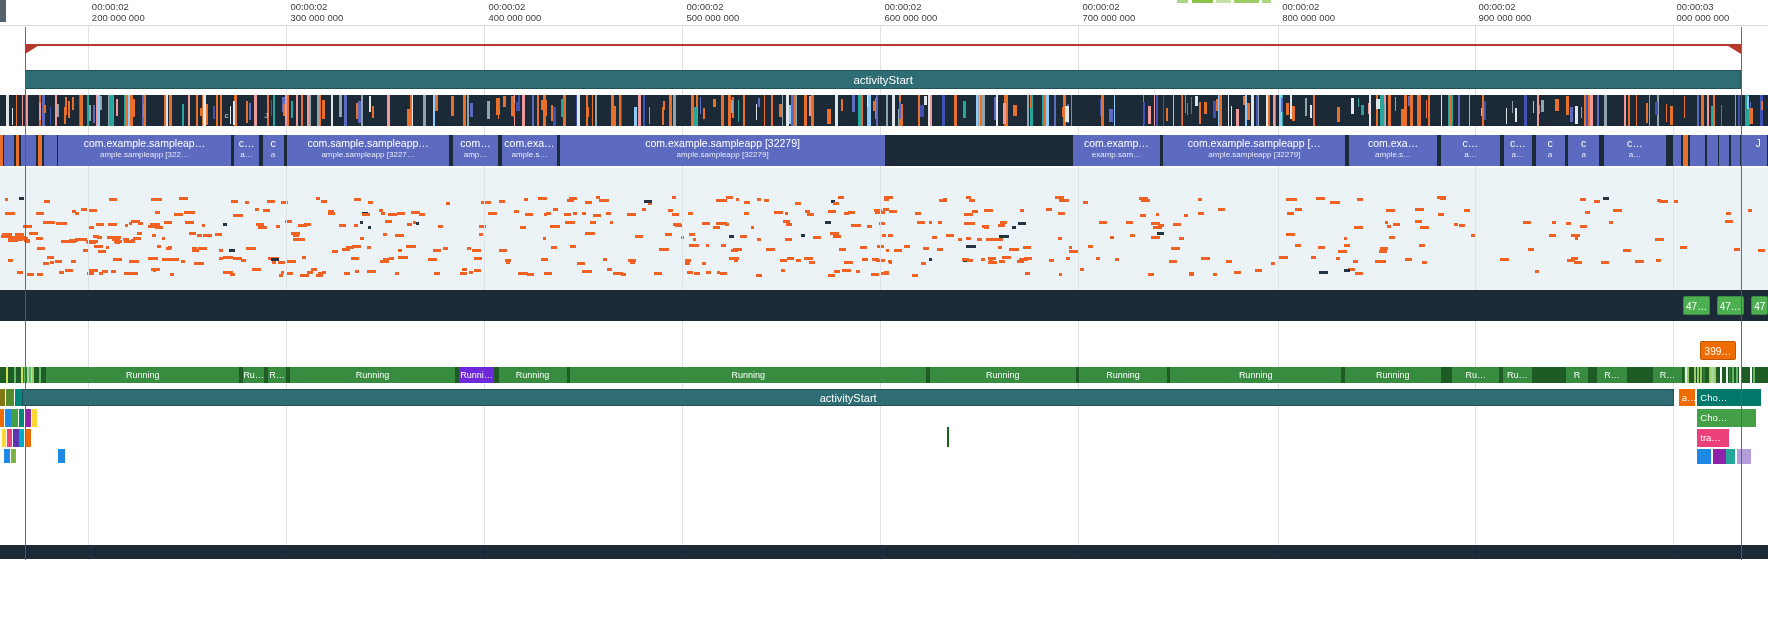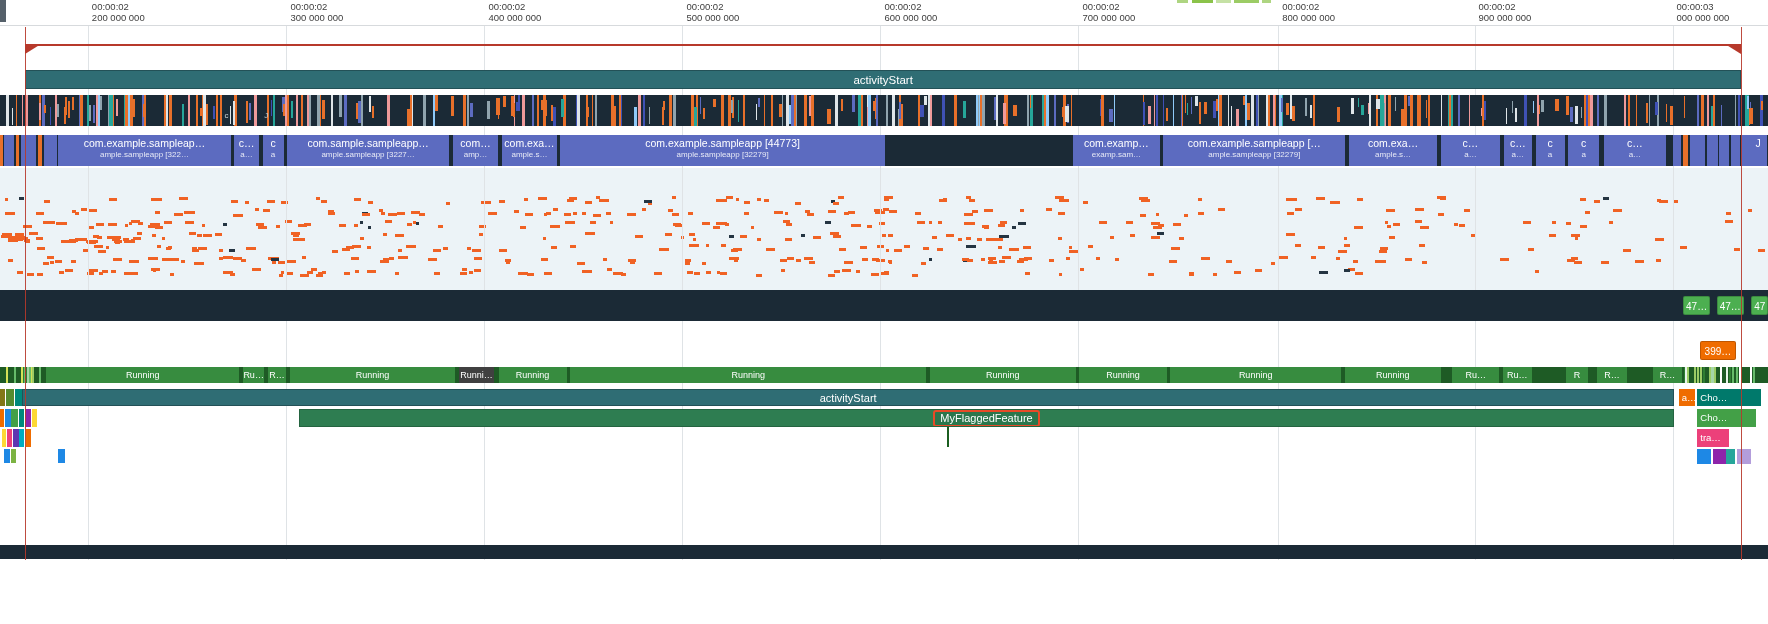--- a/index.html
+++ b/index.html
@@ -446,21 +446,21 @@
       </div>
       <div style="position: absolute; left: 25.6%; width: calc(2.65% - 1px); top: 0px; height: 100%; background: rgb(92, 107, 192); overflow: hidden; text-align: center; color: rgb(255, 255, 255);">
         <div style="font-size: 10.5px; line-height: 13px; margin-top: 2px; white-space: nowrap;">com…</div>
         <div style="font-size: 8px; line-height: 9px; opacity: 0.85; white-space: nowrap;">amp…</div>
       </div>
       <div style="position: absolute; left: 28.4%; width: calc(3.15% - 1px); top: 0px; height: 100%; background: rgb(92, 107, 192); overflow: hidden; text-align: center; color: rgb(255, 255, 255);">
         <div style="font-size: 10.5px; line-height: 13px; margin-top: 2px; white-space: nowrap;">com.exa…</div>
         <div style="font-size: 8px; line-height: 9px; opacity: 0.85; white-space: nowrap;">ample.s…</div>
       </div>
       <div style="position: absolute; left: 31.7%; width: calc(18.4% - 1px); top: 0px; height: 100%; background: rgb(92, 107, 192); overflow: hidden; text-align: center; color: rgb(255, 255, 255);">
-        <div style="font-size: 10.5px; line-height: 13px; margin-top: 2px; white-space: nowrap;">com.example.sampleapp [44773]</div>
+        <div style="font-size: 10.5px; line-height: 13px; margin-top: 2px; white-space: nowrap;">com.example.sampleapp [32279]</div>
         <div style="font-size: 8px; line-height: 9px; opacity: 0.85; white-space: nowrap;">ample.sampleapp [32279]</div>
       </div>
       <div style="position: absolute; left: 60.7%; width: calc(4.95% - 1px); top: 0px; height: 100%; background: rgb(92, 107, 192); overflow: hidden; text-align: center; color: rgb(255, 255, 255);">
         <div style="font-size: 10.5px; line-height: 13px; margin-top: 2px; white-space: nowrap;">com.examp…</div>
         <div style="font-size: 8px; line-height: 9px; opacity: 0.85; white-space: nowrap;">examp.sam…</div>
       </div>
       <div style="position: absolute; left: 65.8%; width: calc(10.35% - 1px); top: 0px; height: 100%; background: rgb(92, 107, 192); overflow: hidden; text-align: center; color: rgb(255, 255, 255);">
         <div style="font-size: 10.5px; line-height: 13px; margin-top: 2px; white-space: nowrap;">com.example.sampleapp […</div>
         <div style="font-size: 8px; line-height: 9px; opacity: 0.85; white-space: nowrap;">ample.sampleapp [32279]</div>
       </div>
@@ -1042,21 +1042,21 @@
       <div style="position: absolute; left: 1.0378%; top: 68.0202px; width: 6.47649px; height: 3px; background: rgb(240, 98, 36);"></div>
     </div>
 
   <div id="navy2" style="background: rgb(27, 42, 54);"></div>
 
   <div id="running-track" style="background: rgb(30, 91, 37);">
       <div style="position: absolute; left: 2.6%; width: calc(11% - 1px); top: 0px; height: 100%; background: rgb(55, 140, 63); color: rgb(255, 255, 255); font-size: 9px; line-height: 16px; text-align: center; overflow: hidden; white-space: nowrap;">Running</div>
       <div style="position: absolute; left: 13.75%; width: calc(1.25% - 1px); top: 0px; height: 100%; background: rgb(55, 140, 63); color: rgb(255, 255, 255); font-size: 9px; line-height: 16px; text-align: center; overflow: hidden; white-space: nowrap;">Ru…</div>
       <div style="position: absolute; left: 15.15%; width: calc(1.1% - 1px); top: 0px; height: 100%; background: rgb(55, 140, 63); color: rgb(255, 255, 255); font-size: 9px; line-height: 16px; text-align: center; overflow: hidden; white-space: nowrap;">R…</div>
       <div style="position: absolute; left: 16.4%; width: calc(9.4% - 1px); top: 0px; height: 100%; background: rgb(55, 140, 63); color: rgb(255, 255, 255); font-size: 9px; line-height: 16px; text-align: center; overflow: hidden; white-space: nowrap;">Running</div>
-      <div style="position: absolute; left: 25.95%; width: calc(2.05% - 1px); top: 0px; height: 100%; background: #404040; color: rgb(255, 255, 255); font-size: 9px; line-height: 16px; text-align: center; overflow: hidden; white-space: nowrap;">Runni…</div>
+      <div style="position: absolute; left: 25.95%; width: calc(2.05% - 1px); top: 0px; height: 100%; background: #6d28d9; color: rgb(255, 255, 255); font-size: 9px; line-height: 16px; text-align: center; overflow: hidden; white-space: nowrap;">Runni…</div>
       <div style="position: absolute; left: 28.2%; width: calc(3.9% - 1px); top: 0px; height: 100%; background: rgb(55, 140, 63); color: rgb(255, 255, 255); font-size: 9px; line-height: 16px; text-align: center; overflow: hidden; white-space: nowrap;">Running</div>
       <div style="position: absolute; left: 32.25%; width: calc(20.2% - 1px); top: 0px; height: 100%; background: rgb(55, 140, 63); color: rgb(255, 255, 255); font-size: 9px; line-height: 16px; text-align: center; overflow: hidden; white-space: nowrap;">Running</div>
       <div style="position: absolute; left: 52.6%; width: calc(8.3% - 1px); top: 0px; height: 100%; background: rgb(55, 140, 63); color: rgb(255, 255, 255); font-size: 9px; line-height: 16px; text-align: center; overflow: hidden; white-space: nowrap;">Running</div>
       <div style="position: absolute; left: 61.05%; width: calc(5% - 1px); top: 0px; height: 100%; background: rgb(55, 140, 63); color: rgb(255, 255, 255); font-size: 9px; line-height: 16px; text-align: center; overflow: hidden; white-space: nowrap;">Running</div>
       <div style="position: absolute; left: 66.2%; width: calc(9.7% - 1px); top: 0px; height: 100%; background: rgb(55, 140, 63); color: rgb(255, 255, 255); font-size: 9px; line-height: 16px; text-align: center; overflow: hidden; white-space: nowrap;">Running</div>
       <div style="position: absolute; left: 76.05%; width: calc(5.5% - 1px); top: 0px; height: 100%; background: rgb(55, 140, 63); color: rgb(255, 255, 255); font-size: 9px; line-height: 16px; text-align: center; overflow: hidden; white-space: nowrap;">Running</div>
       <div style="position: absolute; left: 82.15%; width: calc(2.7% - 1px); top: 0px; height: 100%; background: rgb(55, 140, 63); color: rgb(255, 255, 255); font-size: 9px; line-height: 16px; text-align: center; overflow: hidden; white-space: nowrap;">Ru…</div>
       <div style="position: absolute; left: 85%; width: calc(1.7% - 1px); top: 0px; height: 100%; background: rgb(55, 140, 63); color: rgb(255, 255, 255); font-size: 9px; line-height: 16px; text-align: center; overflow: hidden; white-space: nowrap;">Ru…</div>
       <div style="position: absolute; left: 88.55%; width: calc(1.35% - 1px); top: 0px; height: 100%; background: rgb(55, 140, 63); color: rgb(255, 255, 255); font-size: 9px; line-height: 16px; text-align: center; overflow: hidden; white-space: nowrap;">R</div>
       <div style="position: absolute; left: 90.3%; width: calc(1.8% - 1px); top: 0px; height: 100%; background: rgb(55, 140, 63); color: rgb(255, 255, 255); font-size: 9px; line-height: 16px; text-align: center; overflow: hidden; white-space: nowrap;">R…</div>
@@ -1096,23 +1096,20 @@
       <div style="position: absolute; left: 95.3211%; top: 0px; width: 2px; height: 100%; background: rgb(232, 245, 233);"></div>
       <div style="position: absolute; left: 97.9568%; top: 0px; width: 2px; height: 100%; background: rgb(102, 187, 106);"></div>
       <div style="position: absolute; left: 96.8494%; top: 0px; width: 2px; height: 100%; background: rgb(165, 214, 167);"></div>
       <div style="position: absolute; left: 97.7802%; top: 0px; width: 2px; height: 100%; background: rgb(46, 125, 50);"></div>
     </div>
 
   <div id="activity-bottom" class="bar" style="background: rgb(47, 109, 116); left: 1.25%; width: 93.45%;">
     <span>activityStart</span>
   </div>
 
-  <div id="flag-bar" class="bar" style="background: rgb(46, 125, 81); left: 16.9%; width: 77.8%;">
-    <span id="flag-box">MyFlaggedFeature</span>
-  </div>
 
   <div id="flag-marker" style="left: 53.55%;"></div>
 
   <div id="footer-band" style="background: rgb(27, 42, 54);"></div>
 <div style="position: absolute; left: 4.97%; top: 0px; width: 1px; height: 560px; background: rgb(223, 227, 230); z-index: 1;"></div>
     <div style="position: absolute; left: 16.2%; top: 0px; width: 1px; height: 560px; background: rgb(223, 227, 230); z-index: 1;"></div>
     <div style="position: absolute; left: 27.4%; top: 0px; width: 1px; height: 560px; background: rgb(223, 227, 230); z-index: 1;"></div>
     <div style="position: absolute; left: 38.6%; top: 0px; width: 1px; height: 560px; background: rgb(223, 227, 230); z-index: 1;"></div>
     <div style="position: absolute; left: 49.8%; top: 0px; width: 1px; height: 560px; background: rgb(223, 227, 230); z-index: 1;"></div>
     <div style="position: absolute; left: 61%; top: 0px; width: 1px; height: 560px; background: rgb(223, 227, 230); z-index: 1;"></div>

